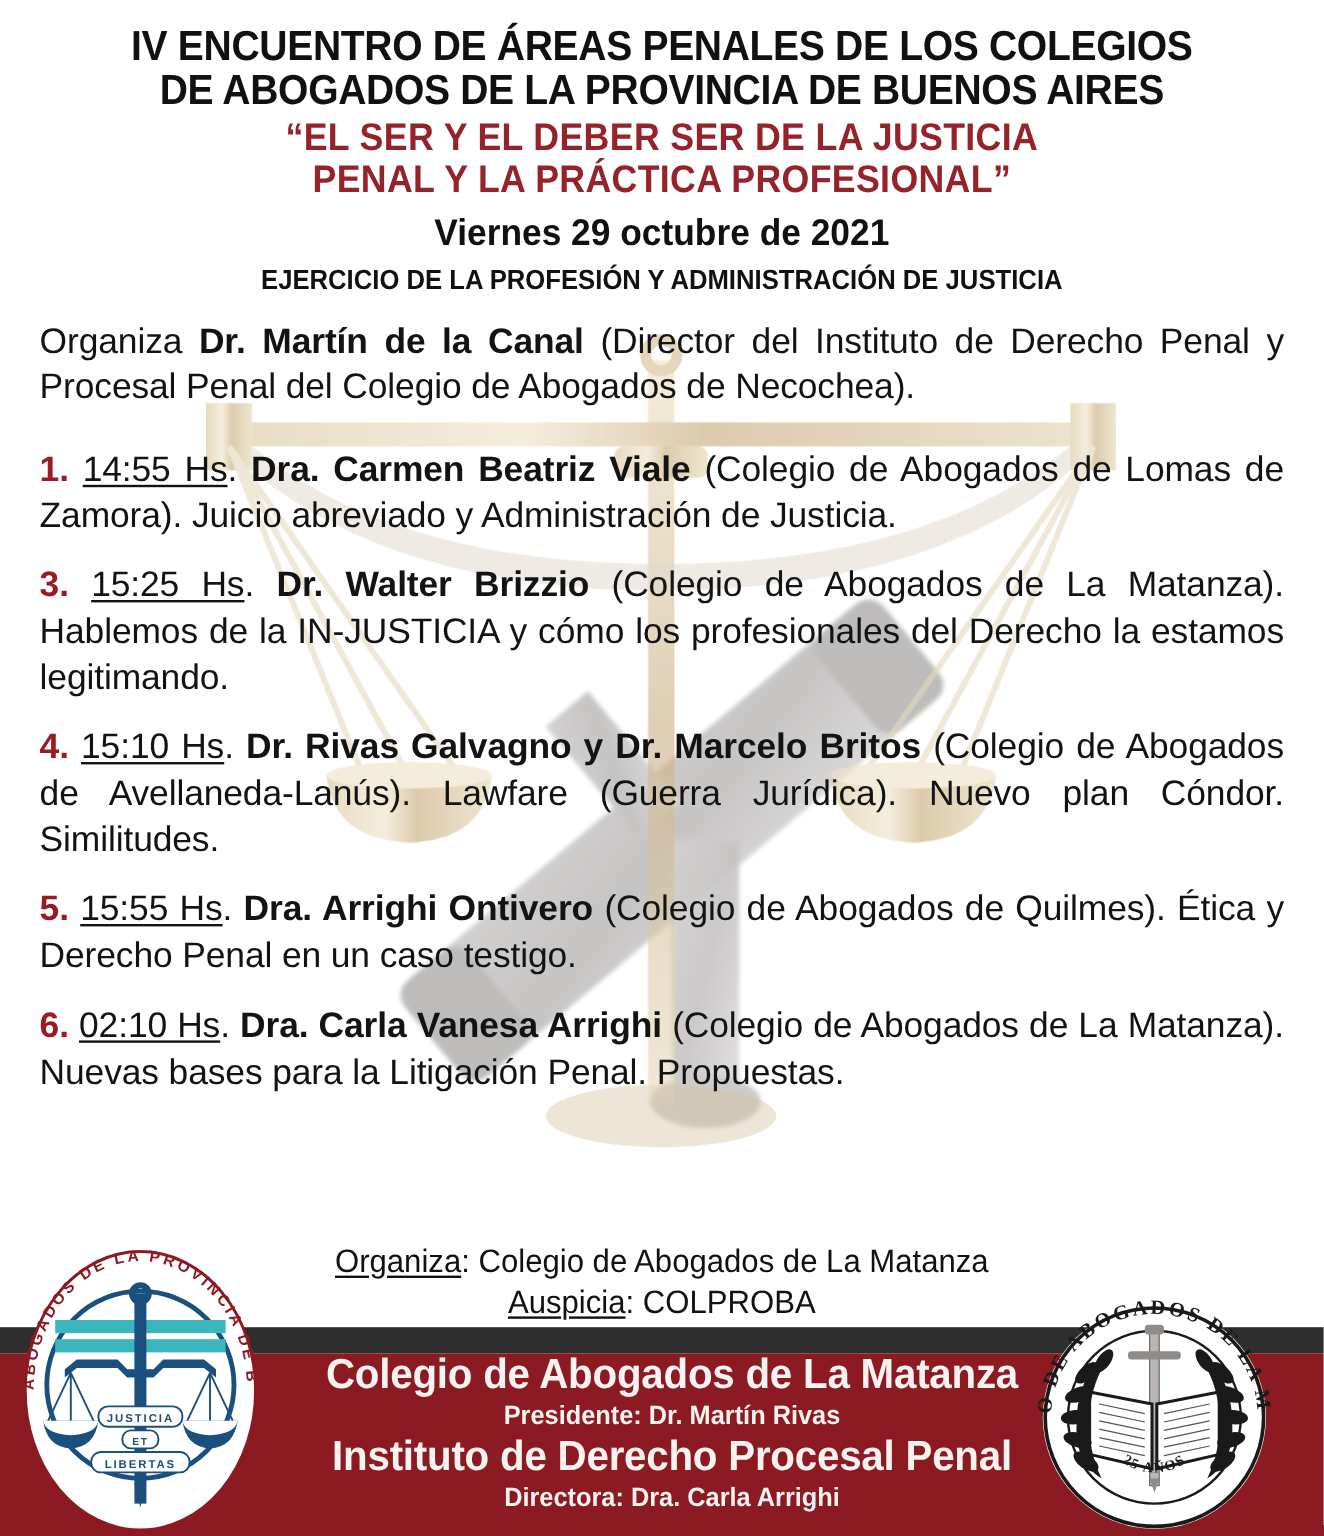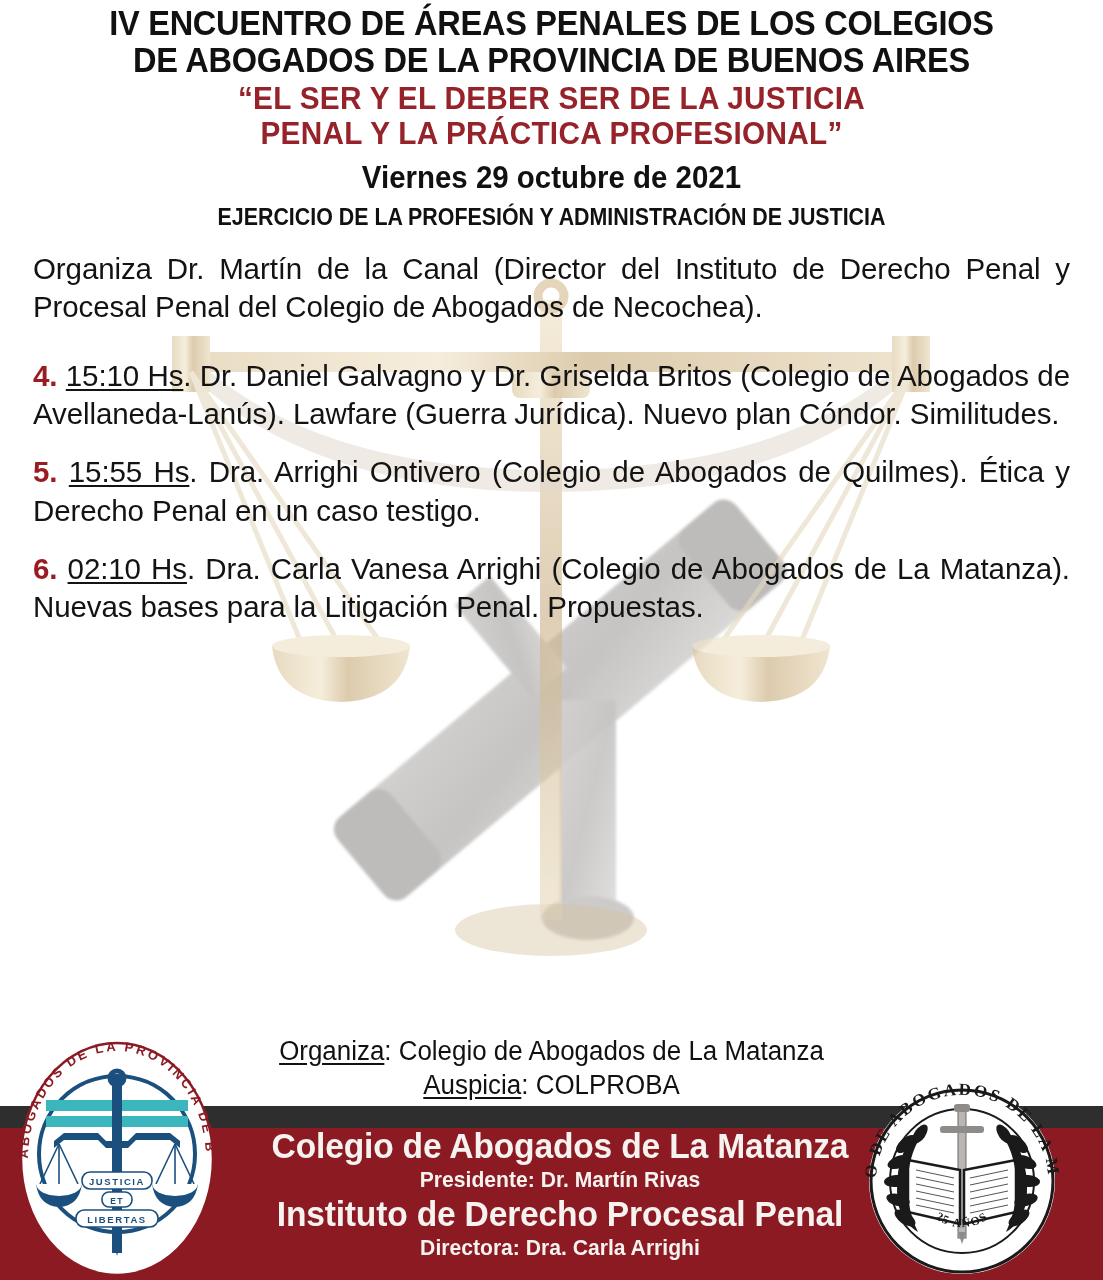--- a/index.html
+++ b/index.html
@@ -31,21 +31,21 @@
   
   #content {
     position: relative;
     z-index: 2;
     width: 1103px;
     height: 1280px;
   }
 
   
   .header {
-    padding-top: 4px;
+    padding-top: 20px;
     text-align: center;
   }
   .title-main {
     font-family: "Liberation Sans Narrow", "Liberation Sans", sans-serif;
     font-weight: bold;
     font-size: 35px;
     line-height: 1.07;
     letter-spacing: -0.3px;
     color: #111111;
     transform: scaleX(0.93);
@@ -89,21 +89,21 @@
   .para {
     font-family: "Liberation Sans Narrow", "Liberation Sans", sans-serif;
     font-size: 29.5px;
     line-height: 1.30;
     color: #131313;
     text-align: justify;
     margin: 0 0 20px 0;
     letter-spacing: -0.1px;
   }
   .para.moderator { margin-bottom: 30px; }
-  .para b { font-weight: normal; }
+  .para b { font-weight: bold; }
   .num {
     color: #9b1b22;
     font-weight: bold;
   }
   .tm {
     text-decoration: underline;
     text-underline-offset: 3px;
   }
 
   
@@ -274,21 +274,23 @@
       <div class="title-theme">EJERCICIO DE LA PROFESIÓN Y ADMINISTRACIÓN DE JUSTICIA</div>
     </div>
 
     <div class="body-wrap">
 
       <p class="para moderator">
         <span>Organiza </span><b>Dr. Martín de la Canal</b><span> (Director del Instituto de Derecho Penal y Procesal Penal del Colegio de Abogados de Necochea).</span>
       </p>
 
       <div id="schedule-list">
-          <p class="para"><span class="num">4.</span> <span class="tm">15:10 Hs</span><span>. </span><b>Dr. Daniel Galvagno y Dr. Griselda Britos</b><span> (Colegio de Abogados de Avellaneda-Lanús). Lawfare (Guerra Jurídica). Nuevo plan Cóndor. Similitudes.</span></p>
+          <p class="para"><span class="num">1.</span> <span class="tm">14:55 Hs</span><span>. </span><b>Dra. Carmen Beatriz Viale</b><span> (Colegio de Abogados de Lomas de Zamora). Juicio abreviado y Administración de Justicia.</span></p>
+          <p class="para"><span class="num">3.</span> <span class="tm">15:25 Hs</span><span>. </span><b>Dr. Walter Brizzio</b><span> (Colegio de Abogados de La Matanza). Hablemos de la IN-JUSTICIA y cómo los profesionales del Derecho la estamos legitimando.</span></p>
+          <p class="para"><span class="num">4.</span> <span class="tm">15:10 Hs</span><span>. </span><b>Dr. Rivas Galvagno y Dr. Marcelo Britos</b><span> (Colegio de Abogados de Avellaneda-Lanús). Lawfare (Guerra Jurídica). Nuevo plan Cóndor. Similitudes.</span></p>
           <p class="para"><span class="num">5.</span> <span class="tm">15:55 Hs</span><span>. </span><b>Dra. Arrighi Ontivero</b><span> (Colegio de Abogados de Quilmes). Ética y Derecho Penal en un caso testigo.</span></p>
           <p class="para"><span class="num">6.</span> <span class="tm">02:10 Hs</span><span>. </span><b>Dra. Carla Vanesa Arrighi</b><span> (Colegio de Abogados de La Matanza). Nuevas bases para la Litigación Penal. Propuestas.</span></p>
         </div>
 
     </div>
 
     <div class="organiza">
       <div>
         <span class="lbl">Organiza</span><span>: Colegio de Abogados de La Matanza</span>
       </div>

